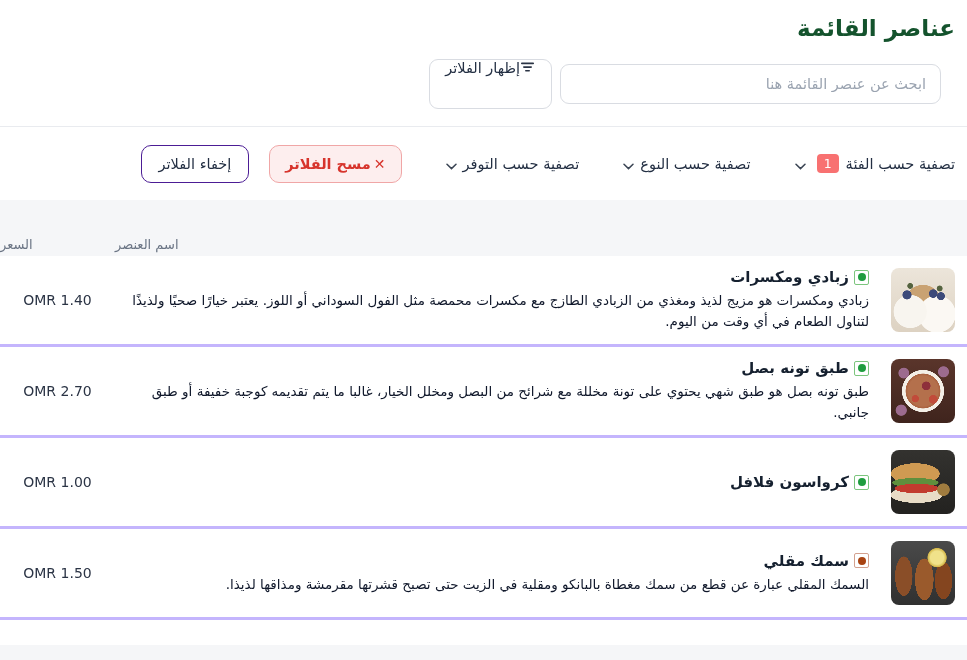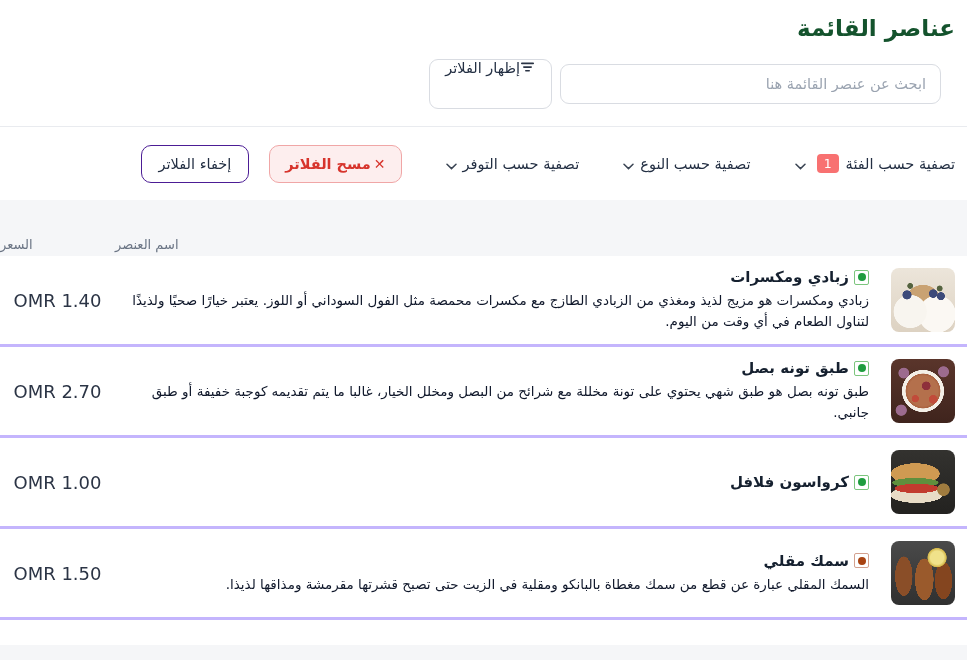--- a/index.html
+++ b/index.html
@@ -101,21 +101,21 @@
     border: 1px solid #7cc57e; background: #fff;
     display: inline-grid; place-items: center; flex: none;
   }
   .diet i { width: 8px; height: 8px; border-radius: 50%; background: #1f9d3f; display: block; }
   .diet.non-veg { border-color: #d3a18f; }
   .diet.non-veg i { background: #a84312; }
   .desc {
     margin-top: 4px; font-size: 13.5px; color: #0f172a; line-height: 1.55;
     text-align: right;
   }
-  .price-cell { text-align: center; font-size: 18px; color: #2b3445; }
+  .price-cell { text-align: center; font-size: 14px; color: #2b3445; }
 
   .bottom-strip { margin-top: auto; height: 15px; background: #f5f6f8; }
 </style>
 </head>
 <body>
 
 <div class="page">
 
   <h1 class="page-title">عناصر القائمة</h1>
 

